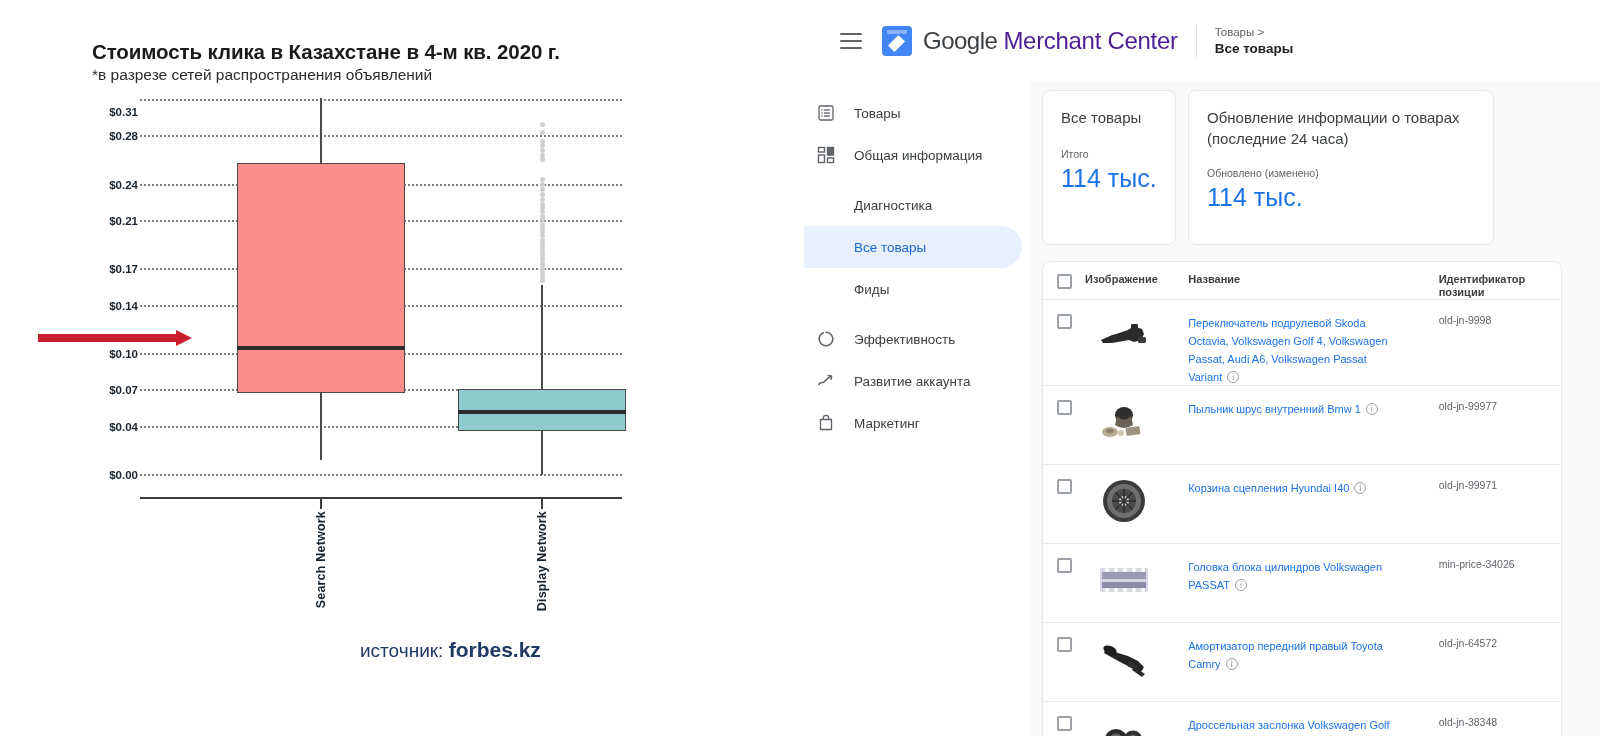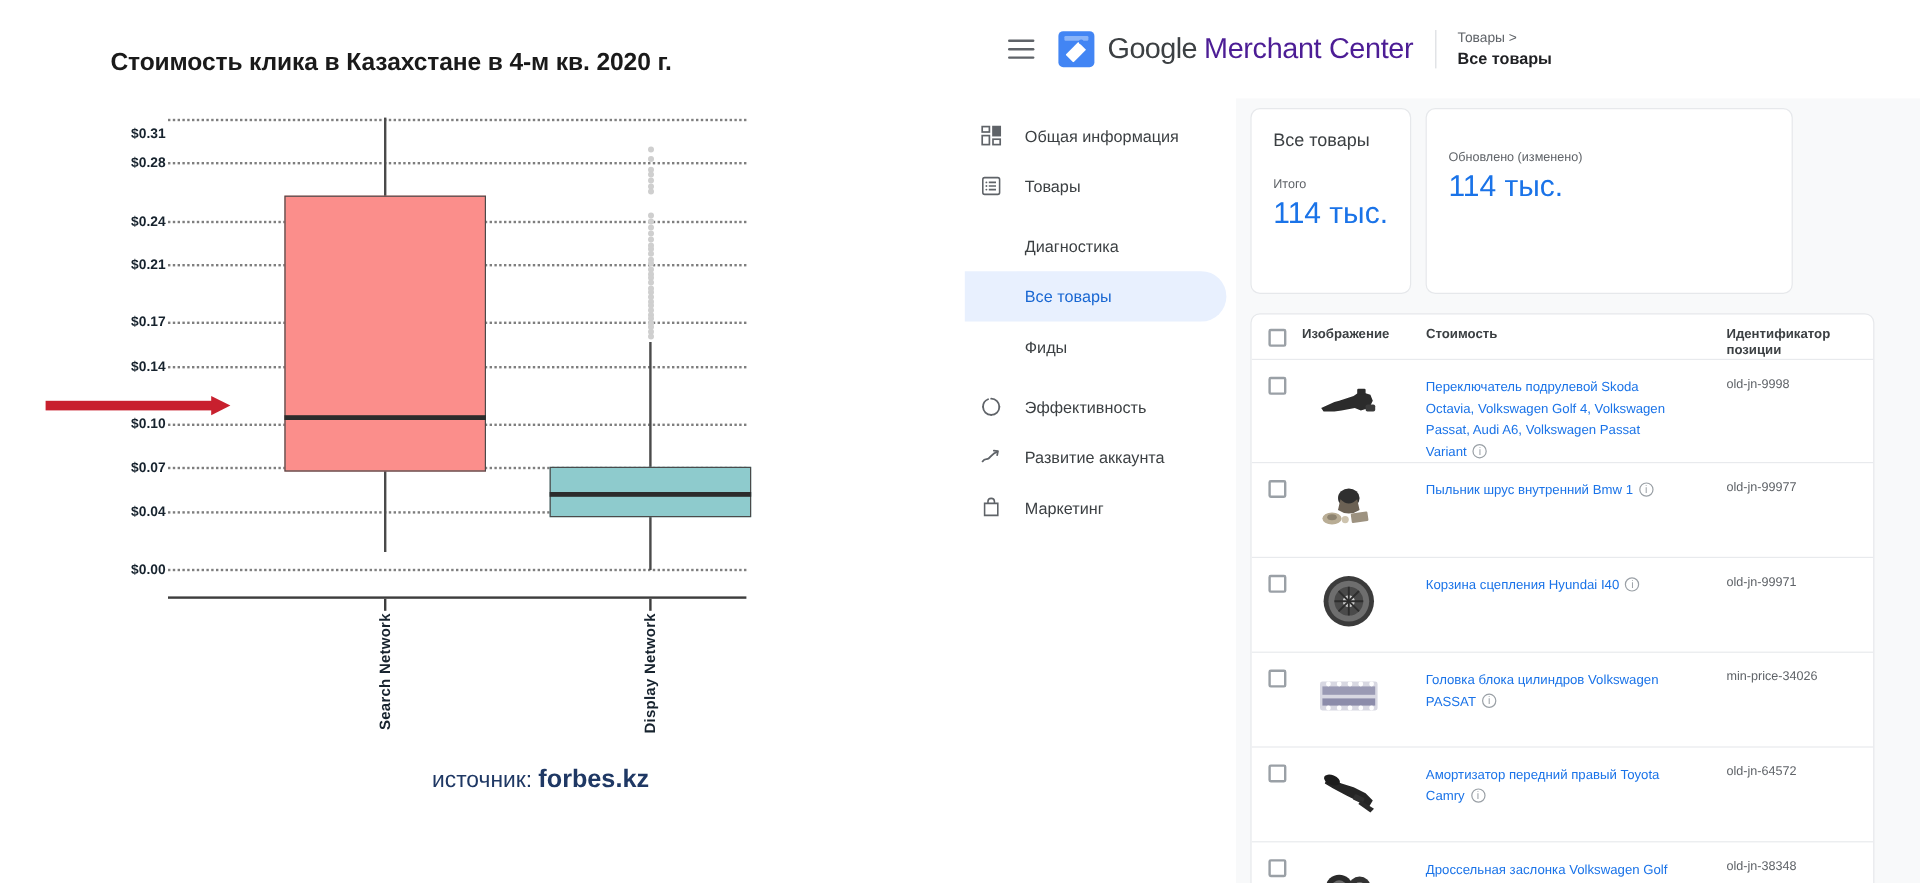--- a/index.html
+++ b/index.html
@@ -218,20 +218,21 @@
   .info-col { width: 34px; display: flex; justify-content: flex-start; padding-top: 1px; }
   .id-cell { font-size: 10.5px; color: #5f6368; padding-top: 1px; white-space: nowrap; }
 </style>
 </head>
 <body>
 
 <div class="stage">
 
   <div class="chart-panel">
     <div class="chart-title">Стоимость клика в Казахстане в 4-м кв. 2020 г.</div>
+    <div class="chart-subtitle">*в разрезе сетей распространения объявлений</div>
 
     <div class="plot" id="plot">
         <div class="gridline" style="top: 10px;"></div>
         <div class="ytick" style="top: 22px;">$0.31</div>
         <div class="gridline" style="top: 46.2903px;"></div>
         <div class="ytick" style="top: 46.2903px;">$0.28</div>
         <div class="gridline" style="top: 94.6774px;"></div>
         <div class="ytick" style="top: 94.6774px;">$0.24</div>
         <div class="gridline" style="top: 130.968px;"></div>
         <div class="ytick" style="top: 130.968px;">$0.21</div>
@@ -324,43 +325,43 @@
       <div class="hdr-divider"></div>
       <div class="breadcrumb">
         <div class="bc-parent">Товары &gt;</div>
         <div class="bc-current">Все товары</div>
       </div>
     </div>
 
     <div class="gmc-nav" id="gmc-nav">
         <div class="nav-item">
           <span class="nav-icon">
-            <svg width="18" height="18" viewBox="0 0 18 18" fill="none" stroke="currentColor" stroke-width="1.4">
-              <rect x="1.5" y="1.5" width="6" height="4.5"></rect>
-              <rect x="1.5" y="9" width="6" height="7.5"></rect>
-              <rect x="10.5" y="1.5" width="6" height="7.5" fill="currentColor"></rect>
-              <rect x="10.5" y="12" width="6" height="4.5"></rect>
-            </svg>
-          </span>
-          <span class="nav-label">Общая информация</span>
-        </div>
-        <div class="nav-item">
-          <span class="nav-icon">
             <svg width="18" height="18" viewBox="0 0 18 18" fill="none" stroke="currentColor" stroke-width="1.3">
               <rect x="2" y="2" width="14" height="14" rx="1.5"></rect>
               <line x1="7" y1="6" x2="13" y2="6"></line>
               <line x1="7" y1="9" x2="13" y2="9"></line>
               <line x1="7" y1="12" x2="13" y2="12"></line>
               <circle cx="5" cy="6" r="0.8" fill="currentColor" stroke="none"></circle>
               <circle cx="5" cy="9" r="0.8" fill="currentColor" stroke="none"></circle>
               <circle cx="5" cy="12" r="0.8" fill="currentColor" stroke="none"></circle>
             </svg>
           </span>
           <span class="nav-label">Товары</span>
         </div>
+        <div class="nav-item">
+          <span class="nav-icon">
+            <svg width="18" height="18" viewBox="0 0 18 18" fill="none" stroke="currentColor" stroke-width="1.4">
+              <rect x="1.5" y="1.5" width="6" height="4.5"></rect>
+              <rect x="1.5" y="9" width="6" height="7.5"></rect>
+              <rect x="10.5" y="1.5" width="6" height="7.5" fill="currentColor"></rect>
+              <rect x="10.5" y="12" width="6" height="4.5"></rect>
+            </svg>
+          </span>
+          <span class="nav-label">Общая информация</span>
+        </div>
         <div class="nav-spacer"></div>
         <div class="nav-item sub">
           <span class="nav-label">Диагностика</span>
         </div>
         <div class="nav-item sub active">
           <span class="nav-label">Все товары</span>
         </div>
         <div class="nav-item sub">
           <span class="nav-label">Фиды</span>
         </div>
@@ -397,32 +398,33 @@
       </div>
 
     <div class="gmc-main">
       <div class="cards">
         <div class="card small">
           <div class="card-title">Все товары</div>
           <div class="card-sub">Итого</div>
           <div class="card-value">114 тыс.</div>
         </div>
         <div class="card big">
+          <div class="card-title">Обновление информации о товарах (последние 24 часа)</div>
           <div class="card-sub">Обновлено (изменено)</div>
           <div class="card-value">114 тыс.</div>
         </div>
       </div>
 
       <div class="table-wrap">
         <div class="tbl-head">
           <div class="col-check">
             <div class="chk"></div>
           </div>
           <div class="col-img th">Изображение</div>
-          <div class="col-name th">Стоимость</div>
+          <div class="col-name th">Название</div>
           <div class="info-col"></div>
           <div class="col-id th">Идентификатор позиции</div>
         </div>
         <div id="tbl-body">
             <div class="tbl-row">
               <div class="col-check">
                 <div class="chk"></div>
               </div>
               <div class="col-img">
                 <div class="thumb">

